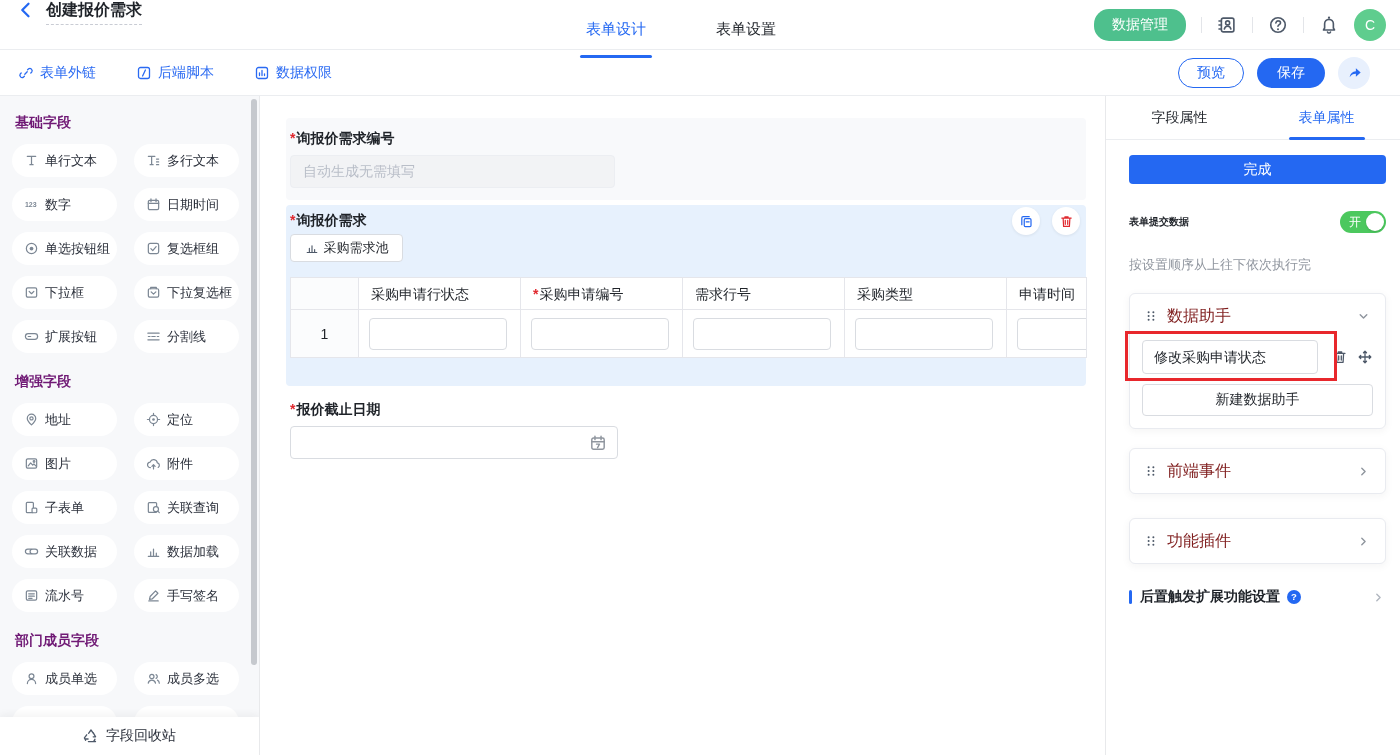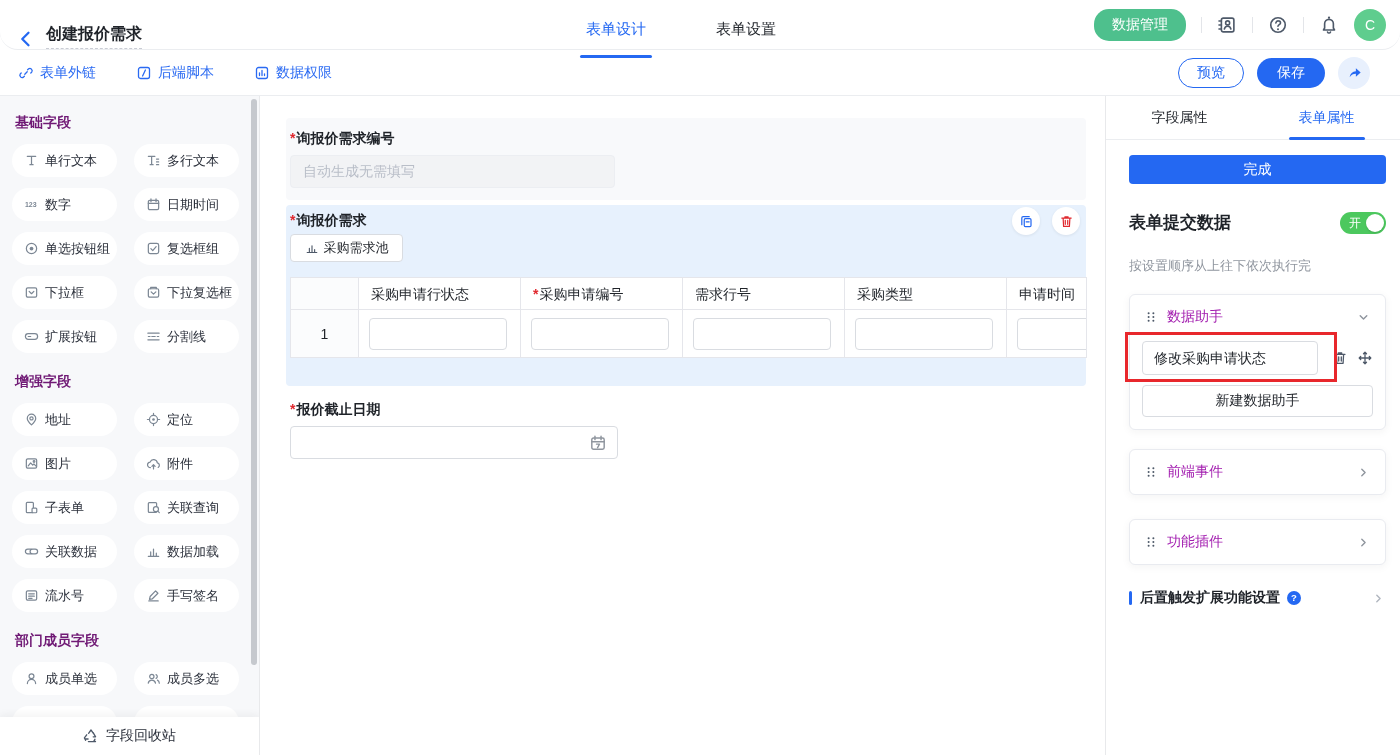--- a/index.html
+++ b/index.html
@@ -6,21 +6,21 @@
   html,body { width:1400px; height:755px; }
   body {
     font-family:"Liberation Sans","DejaVu Sans",sans-serif;
     font-size:14px; color:#1f2329; background:#fff; overflow:hidden; position:relative;
   }
   .ico { display:inline-flex; align-items:center; justify-content:center; flex:0 0 auto; }
   .ico svg { width:100%; height:100%; }
 
   
   .topbar { position:absolute; top:0; left:0; right:0; height:50px; background:#fff;
-    border-bottom:1px solid #ebedf0; display:flex; align-items:flex-end; z-index:30;border-radius:18px; }
+    border-bottom:1px solid #ebedf0; display:flex; align-items:flex-start; z-index:30; }
   .back { width:20px; height:20px; color:#2468f2; margin-left:16px; cursor:pointer; }
   .page-title { font-size:16px; font-weight:700; margin-left:10px; padding-bottom:3px;
     border-bottom:1px dashed #c9ccd4; }
   .top-tabs { position:absolute; left:580px; top:0; height:50px; display:flex; gap:58px; }
   .top-tab { height:58px; display:flex; align-items:center; font-size:15px; color:#1f2329;
     position:relative; cursor:pointer; padding:0 6px; }
   .top-tab.active { color:#2468f2; }
   .top-tab.active::after { content:""; position:absolute; left:0; right:0; bottom:0; height:3px;
     background:#2468f2; border-radius:2px; }
   .topbar-right { position:absolute; right:14px; top:0; height:50px; display:flex;
@@ -107,31 +107,31 @@
   .rtabs { height:44px; display:flex; border-bottom:1px solid #ebedf0; }
   .rtab { flex:1; display:flex; align-items:center; justify-content:center; font-size:14px;
     color:#1f2329; position:relative; cursor:pointer; }
   .rtab.active { color:#2468f2; }
   .rtab.active::after { content:""; position:absolute; bottom:-1px; left:50%; margin-left:-38px;
     width:76px; height:3px; background:#2468f2; border-radius:2px; }
   .rbody { padding:15px 14px 0 23px; }
   .btn-done { height:29px; width:100%; background:#2468f2; color:#fff; border:none; border-radius:4px;
     font-size:14px; display:flex; align-items:center; justify-content:center; cursor:pointer; }
   .submit-row { margin-top:27px; display:flex; align-items:center; justify-content:space-between; }
-  .submit-label { font-size:17px; font-weight:700; }
+  .submit-label { font-size:10px; font-weight:700; }
   .toggle { width:46px; height:22px; border-radius:11px; background:#4cc85e; position:relative; cursor:pointer; }
   .toggle .t-label { position:absolute; left:9px; top:3px; font-size:12px; color:#fff; line-height:16px; }
   .toggle .knob { position:absolute; right:2px; top:2px; width:18px; height:18px; border-radius:50%;
     background:#fff; box-shadow:0 1px 2px rgba(0,0,0,.15); }
   .hint { margin-top:23px; font-size:13px; color:#8f959e; }
   .card { margin-top:19px; background:#fff; border:1px solid #e9ebf0; border-radius:6px;
     box-shadow:0 2px 8px rgba(31,35,41,.05); }
   .card-head { height:44px; display:flex; align-items:center; padding:0 14px; cursor:pointer; }
   .card-head .drag { width:14px; height:14px; color:#4e5969; margin-right:9px; cursor:grab; }
-  .card-title { font-size:14px; color:#a21caf; flex:1; }
+  .card-title { font-size:16px; color:#7f1d1d; flex:1; }
   .card-head .chev { width:15px; height:15px; color:#8f959e; }
   .card-body { padding:2px 12px 12px 12px; }
   .assist-row { display:flex; align-items:center; position:relative; }
   .assist-item { width:182px; height:34px; border:1px solid #d9dce1; border-radius:4px;
     line-height:32px; padding-left:11px; font-size:14px; color:#1f2329; background:#fff; cursor:pointer; }
   .assist-row .ico-sm { width:16px; height:16px; color:#4e5969; cursor:pointer; }
   .assist-row .ico-sm + .ico-sm { margin-left:9px; }
   .assist-row .ico-sm:first-of-type { margin-left:14px; }
   .red-annot { position:absolute; left:-17px; top:-9px; width:212px; height:50px;
     border:3px solid #e8272c; pointer-events:none; z-index:5; }

